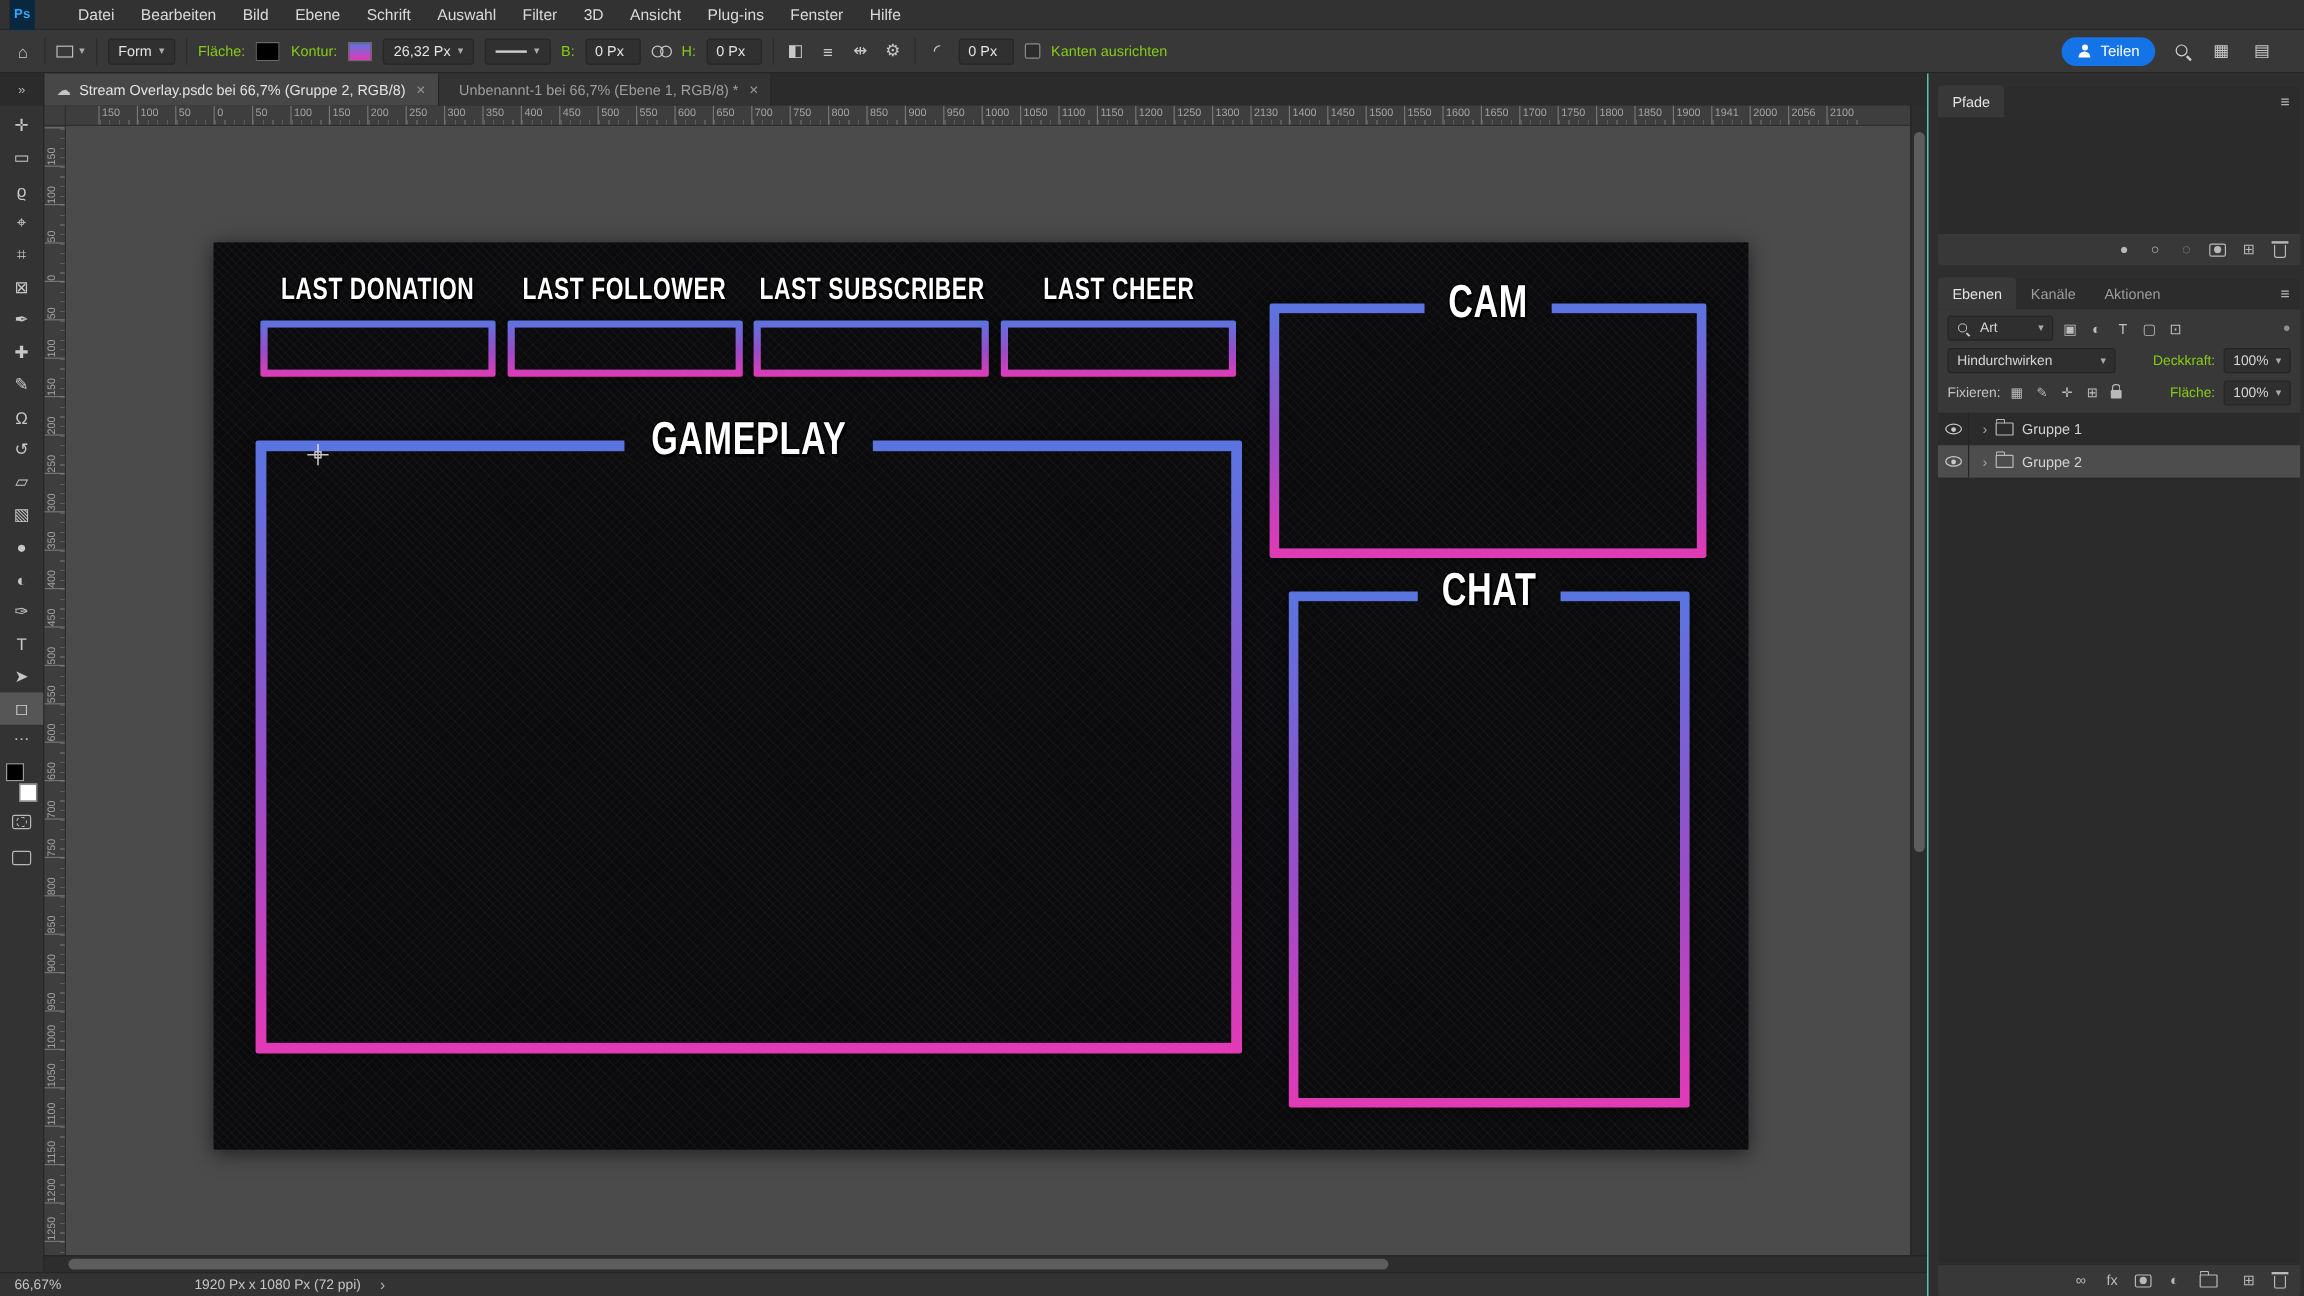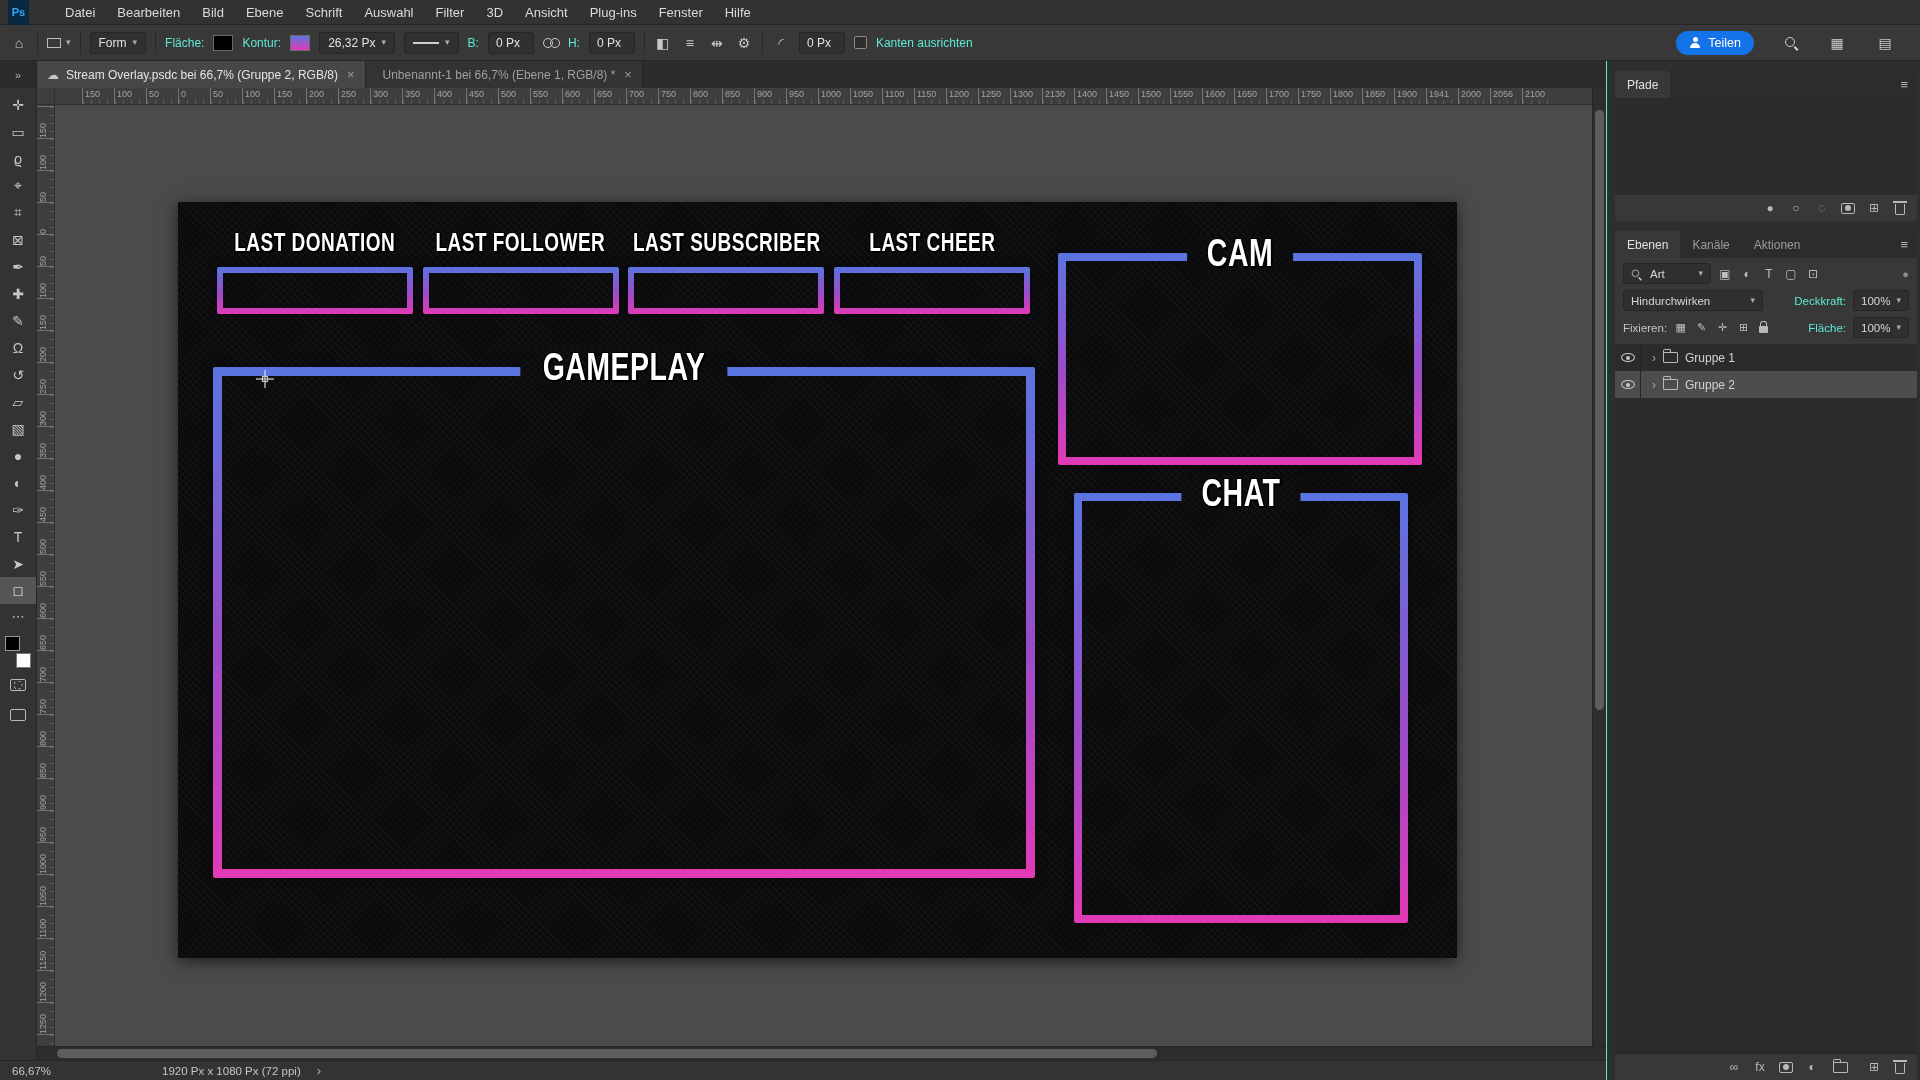--- a/index.html
+++ b/index.html
@@ -19,29 +19,29 @@
   
   .optionsbar{position:absolute;left:0;top:25px;width:1920px;height:36px;background:#383838;
               border-bottom:1px solid #252525;display:flex;align-items:center;padding:0 10px;gap:9px;
               font-size:12px;color:#cfcfcf;z-index:6}
   .ob-sep{width:1px;height:22px;background:#2a2a2a}
   .ob-icon{font-size:14px;color:#c9c9c9;display:inline-flex;align-items:center;justify-content:center;min-width:18px}
   .ob-select,.ob-field{display:inline-flex;align-items:center;gap:6px;background:#303030;
         border:1px solid #262626;border-radius:3px;height:22px;padding:0 8px;color:#e2e2e2}
   .ob-field.small{padding:0 7px;min-width:46px}
   .chev{font-size:9px;color:#ababab;line-height:1}
-  .ob-label{color:#5eead4;white-space:nowrap}
+  .ob-label{color:#84cc16;white-space:nowrap}
   .swatch{width:20px;height:16px;border:1px solid #6a6a6a;display:inline-block}
   .fill-swatch{background:#000}
   .stroke-swatch{background:linear-gradient(180deg,var(--g1),var(--g3))}
   .line-sample{width:26px;height:2px;background:#d0d0d0;display:inline-block}
   .ob-preset{display:inline-flex;align-items:center;gap:5px;background:none;border:none}
   .preset-rect{width:14px;height:10px;border:1px solid #bdbdbd;display:inline-block}
   .checkbox{width:13px;height:13px;border:1px solid #8a8a8a;border-radius:2px;background:#2c2c2c;display:inline-block}
-  .ob-right{margin-left:auto;display:flex;align-items:center;gap:30px;padding-right:16px}
+  .ob-right{margin-left:auto;display:flex;align-items:center;gap:16px;padding-right:16px}
   .share-btn{display:inline-flex;align-items:center;gap:7px;height:24px;padding:0 13px;border-radius:13px;
              border:none;background:var(--accent);color:#fff;font-size:12.5px;font-family:inherit}
   .icon-person{width:12px;height:11px;position:relative;display:inline-block}
   .icon-person::before{content:"";position:absolute;top:0;left:3.5px;width:5px;height:5px;border-radius:50%;background:#fff}
   .icon-person::after{content:"";position:absolute;bottom:0;left:1px;width:10px;height:5px;border-radius:5px 5px 0 0;background:#fff}
   .icon-search{width:14px;height:14px;position:relative;display:inline-block}
   .icon-search::before{content:"";position:absolute;left:1px;top:1px;width:8px;height:8px;border:1.6px solid #cfcfcf;border-radius:50%}
   .icon-search::after{content:"";position:absolute;left:10.5px;top:10.5px;width:4.5px;height:1.8px;background:#cfcfcf;
                       transform:rotate(45deg);transform-origin:0 0}
   .icon-chain{width:16px;height:9px;position:relative;display:inline-block}

